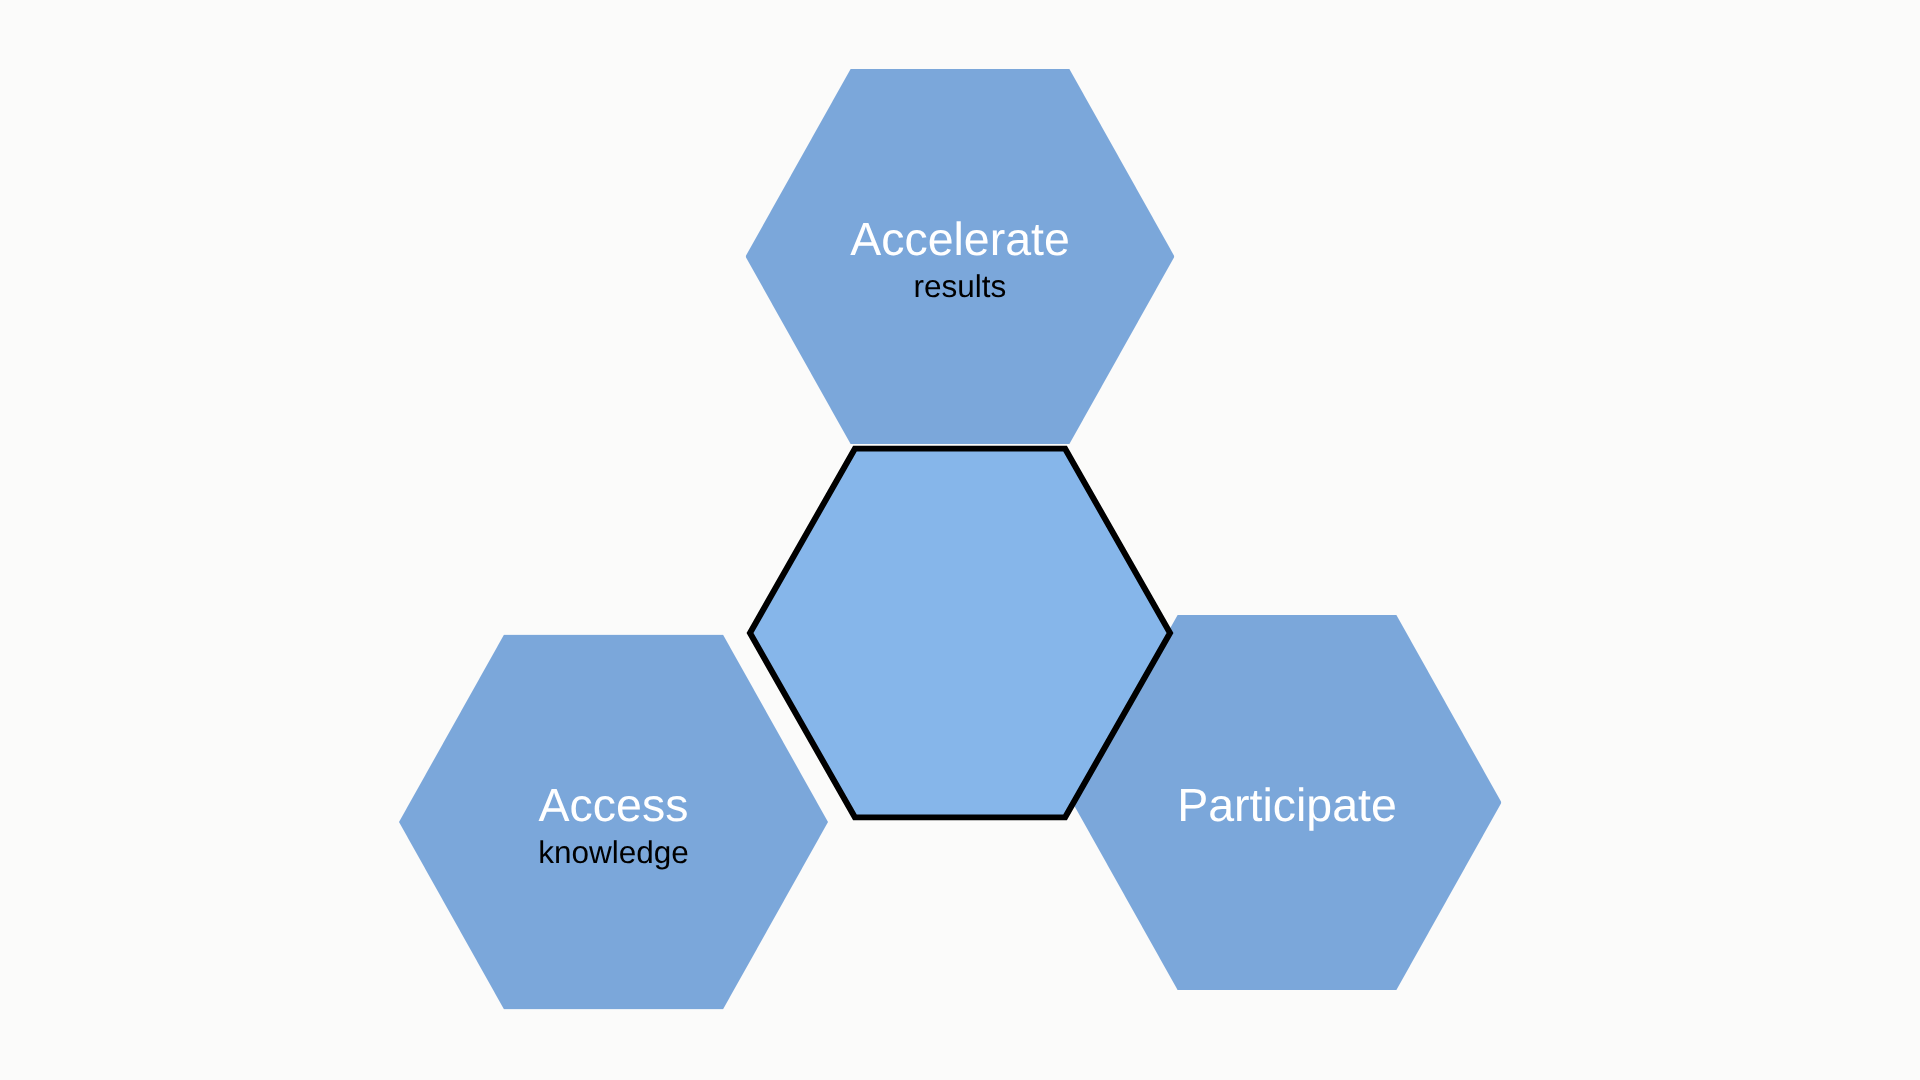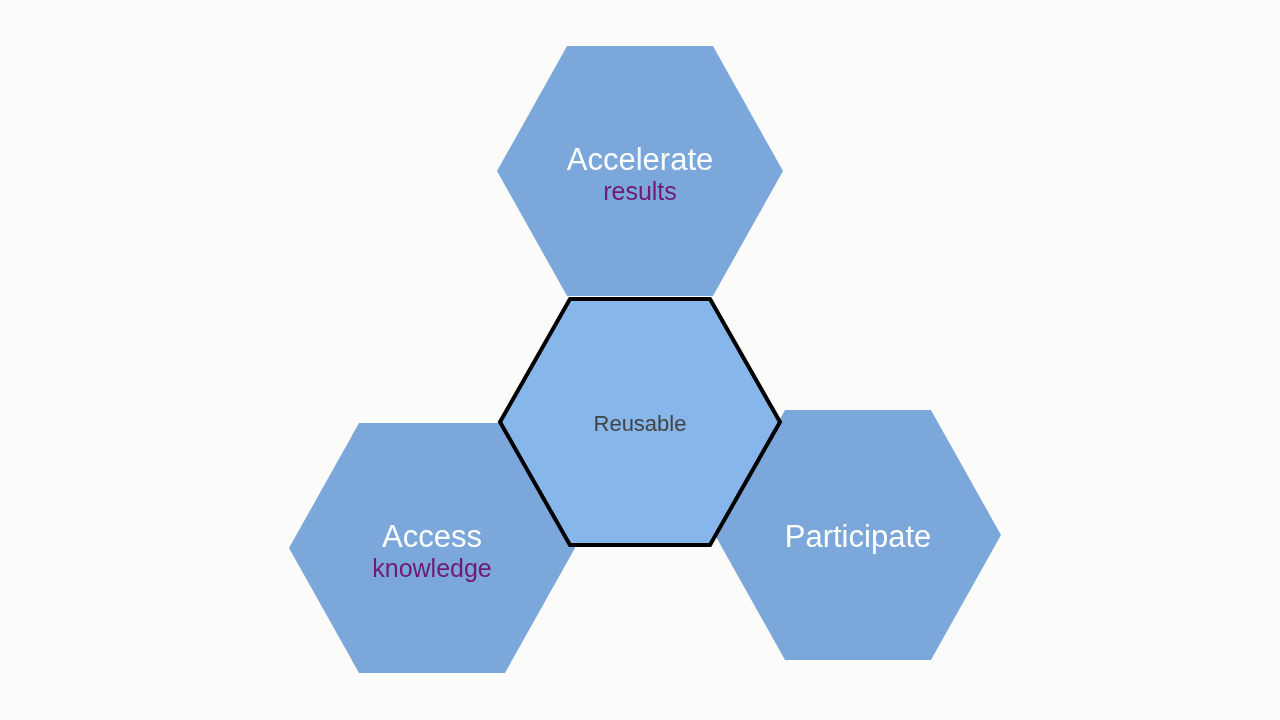--- a/index.html
+++ b/index.html
@@ -52,34 +52,34 @@
     line-height: 1.0;
     pointer-events: none;
   }
   .title {
     color: #ffffff;
     font-size: 31px;
     line-height: 36px;
     font-weight: 400;
   }
   .subtitle {
-    color: #701a75;
-    font-size: 25px;
+    color: #000000;
+    font-size: 21px;
     line-height: 27px;
     font-weight: 400;
   }
   .center-label {
     color: #444444;
     font-size: 22px;
     line-height: 29px;
     font-weight: 400;
   }
   
   #hex-top      { left: 497px; top: 46px; }
-  #hex-left     { left: 289px; top: 423px; }
+  #hex-left     { left: 266px; top: 423px; }
   #hex-right    { left: 715px; top: 410px; }
   #hex-center   { left: 497px; top: 297px; }
   #hex-center .hex-text { margin-top: 2px; }
   #hex-top .hex-text { margin-top: 4px; }
   #hex-left .hex-text { margin-top: 4px; }
   #hex-right .hex-text { margin-top: 4px; }
 </style>
 </head>
 <body>
 
@@ -103,17 +103,16 @@
     <div class="hex-text">
       <div class="title">Participate</div>
     </div>
   </div>
 
   <div class="hex center-wrap" id="hex-center">
     <svg class="center-svg" width="286" height="250" viewBox="0 0 286 250">
       <polygon points="73,2 213,2 283,125 213,248 73,248 3,125" fill="#86b6ea" stroke="#000000" stroke-width="4" stroke-linejoin="miter"></polygon>
     </svg>
     <div class="hex-text">
-      <div class="center-label">Reusable</div>
     </div>
   </div>
 
 </div>
 
 </body></html>

